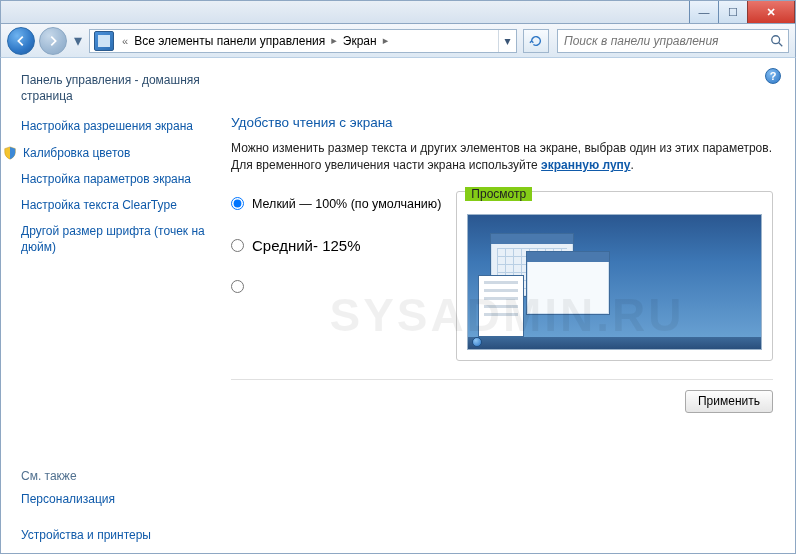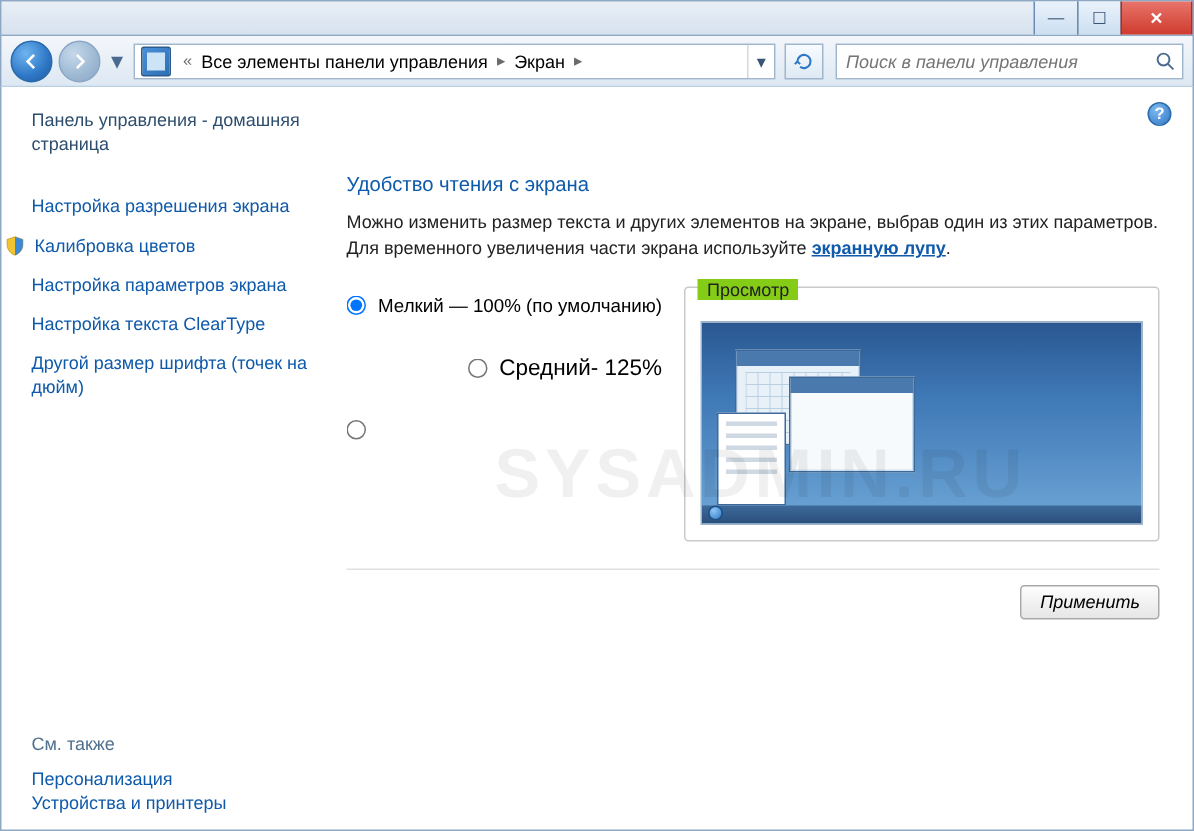--- a/index.html
+++ b/index.html
@@ -31,39 +31,39 @@
   .refreshbtn svg { width:14px; height:14px; }
 
   .searchbar { width:232px; height:24px; background:#fff; border:1px solid #9fb6cd; margin-left:4px; display:flex; align-items:center; }
   .searchbar input { flex:1; border:none; outline:none; font-size:12px; font-style:italic; color:#888; padding:0 6px; background:transparent; }
   .searchbar .sicon { width:22px; display:flex; align-items:center; justify-content:center; color:#4a6b8f; }
 
   
   .client { display:flex; height: calc(554px - 23px - 35px); border:1px solid #8ea7c3; border-top:none; background:#fff; }
 
   .sidebar { width:218px; padding:14px 12px 10px 20px; font-size:12px; display:flex; flex-direction:column; }
-  .sidebar .home { color:#2e4e6e; margin-bottom:25px; line-height:1.35; }
+  .sidebar .home { color:#2e4e6e; margin-bottom:14px; line-height:1.35; }
   .sidebar .linklist { display:flex; flex-direction:column; gap:10px; }
   .sidebar .link { color:#0f5aaa; cursor:pointer; line-height:1.35; }
   .sidebar .link-row { display:flex; align-items:flex-start; gap:6px; margin-left:-18px; }
   .sidebar .shield { width:14px; height:14px; flex-shrink:0; margin-top:1px; }
   .sidebar .spacer { flex:1; }
   .sidebar .seealso { color:#50708f; font-size:12px; margin-bottom:8px; }
 
   .main { flex:1; padding:14px 22px 14px 12px; position:relative; }
   .helpbtn { position:absolute; top:10px; right:14px; width:16px; height:16px; border-radius:50%; background:radial-gradient(circle at 35% 30%,#7fbaf0,#2e77c6); color:#fff; font-size:11px; font-weight:bold; display:flex; align-items:center; justify-content:center; cursor:pointer; border:1px solid #2a6aab; }
 
   .main h1 { font-size:13.5px; font-weight:400; color:#0f5aaa; margin-bottom:10px;margin-top:43px; }
   .main .desc { font-size:12px; color:#222; line-height:1.45; margin-bottom:16px; }
   .main .desc a { color:#0f5aaa; text-decoration:underline; cursor:pointer;font-weight:bold; }
 
   .options-row { display:flex; gap:15px; }
   .options { display:flex; flex-direction:column; gap:26px; padding-top:6px; }
   .opt { display:flex; align-items:center; gap:8px; font-size:12.5px; }
-  .opt.big1 { font-size:15px;justify-content:flex-end; }
+  .opt.big1 { font-size:15px; }
   .opt.big2 { font-size:18px; }
   .opt input[type=radio]{ width:13px; height:13px; }
 
   .preview { border:1px solid #c9c9c9; border-radius:3px; flex:1; }
   .preview-head { font-size:12px; color:#222; padding:0 6px; background:#84cc16; position:relative; top:-8px; left:8px; display:inline-block; }
   .preview-img { margin:4px 10px 10px; height:136px; background:
     linear-gradient(180deg,#2a5790 0%,#3d77b5 35%,#6ea6d6 100%);
     border:1px solid #9db4cb; position:relative; overflow:hidden; }
   .pv-win { position:absolute; background:#e8f0f8; border:1px solid #3d6a9a; box-shadow:0 0 0 1px #cfe0f0 inset; }
   .pv-a { left:22px; top:18px; width:84px; height:64px; }
@@ -71,21 +71,21 @@
   .pv-top { position:absolute; left:0; right:0; top:0; height:10px; background:#4a79ae; }
   .pv-grid { position:absolute; top:14px; left:6px; right:6px; bottom:6px;
     background-image:linear-gradient(#b9cfe4 1px,transparent 1px),linear-gradient(90deg,#b9cfe4 1px,transparent 1px);
     background-size:8px 8px; }
   .pv-c { position:absolute; left:10px; bottom:12px; width:46px; height:62px; background:#fff; border:1px solid #3d6a9a; }
   .pv-c .ln { height:3px; background:#cfd9e3; margin:5px 5px 0; }
   .pv-taskbar { position:absolute; left:0; right:0; bottom:0; height:12px; background:linear-gradient(#3d6a9a,#2a4f7c); }
   .pv-orb { position:absolute; left:4px; bottom:2px; width:10px; height:10px; border-radius:50%; background:radial-gradient(circle at 35% 30%,#8fc6f4,#2e77c6); border:1px solid #1f4f82; }
 
   .apply-row { display:flex; justify-content:flex-end; margin-top:18px; border-top:1px solid #e0e0e0; padding-top:10px; }
-  .btn { min-width:86px; height:23px; font-size:12px; background:linear-gradient(#fdfdfd,#e6e6e6); border:1px solid #a9a9a9; border-radius:3px; cursor:pointer; padding:0 12px;font-style:italic; }
+  .btn { min-width:86px; height:23px; font-size:12px; background:linear-gradient(#fdfdfd,#e6e6e6); border:1px solid #a9a9a9; border-radius:3px; cursor:pointer; padding:0 12px; }
 
   .watermark { position:absolute; left:50%; top:52%; transform:translate(-50%,-50%); font-size:46px; font-weight:bold; color:rgba(0,0,0,0.06); letter-spacing:3px; white-space:nowrap; pointer-events:none; font-family:Arial,sans-serif; }
 </style>
 </head>
 <body>
 
 <div class="titlebar">
   <div class="tb-btn">
       <span class="tb-glyph">—</span>
     </div>
@@ -150,21 +150,21 @@
             <path d="M8 1v14c3-1 6-4 6-8V3z" fill="#3d89d6"></path>
           </svg>
           <span class="link">Калибровка цветов</span>
         </div>
         <div class="link">Настройка параметров экрана</div>
         <div class="link">Настройка текста ClearType</div>
         <div class="link">Другой размер шрифта (точек на дюйм)</div>
       </div>
     <div class="spacer"></div>
     <div class="seealso">См. также</div>
-    <div class="linklist" id="seealso" style="gap:0;">
+    <div class="linklist" id="seealso" style="gap:20px;">
         <div class="link">Персонализация</div>
         <div class="link">Устройства и принтеры</div>
       </div>
   </div>
 
   <div class="main">
     <div class="helpbtn">?</div>
     <h1>Удобство чтения с экрана</h1>
     <p class="desc">
       <span>Можно изменить размер текста и других элементов на экране, выбрав один из этих параметров. Для временного увеличения части экрана используйте </span><a>экранную лупу</a><span>.</span>

